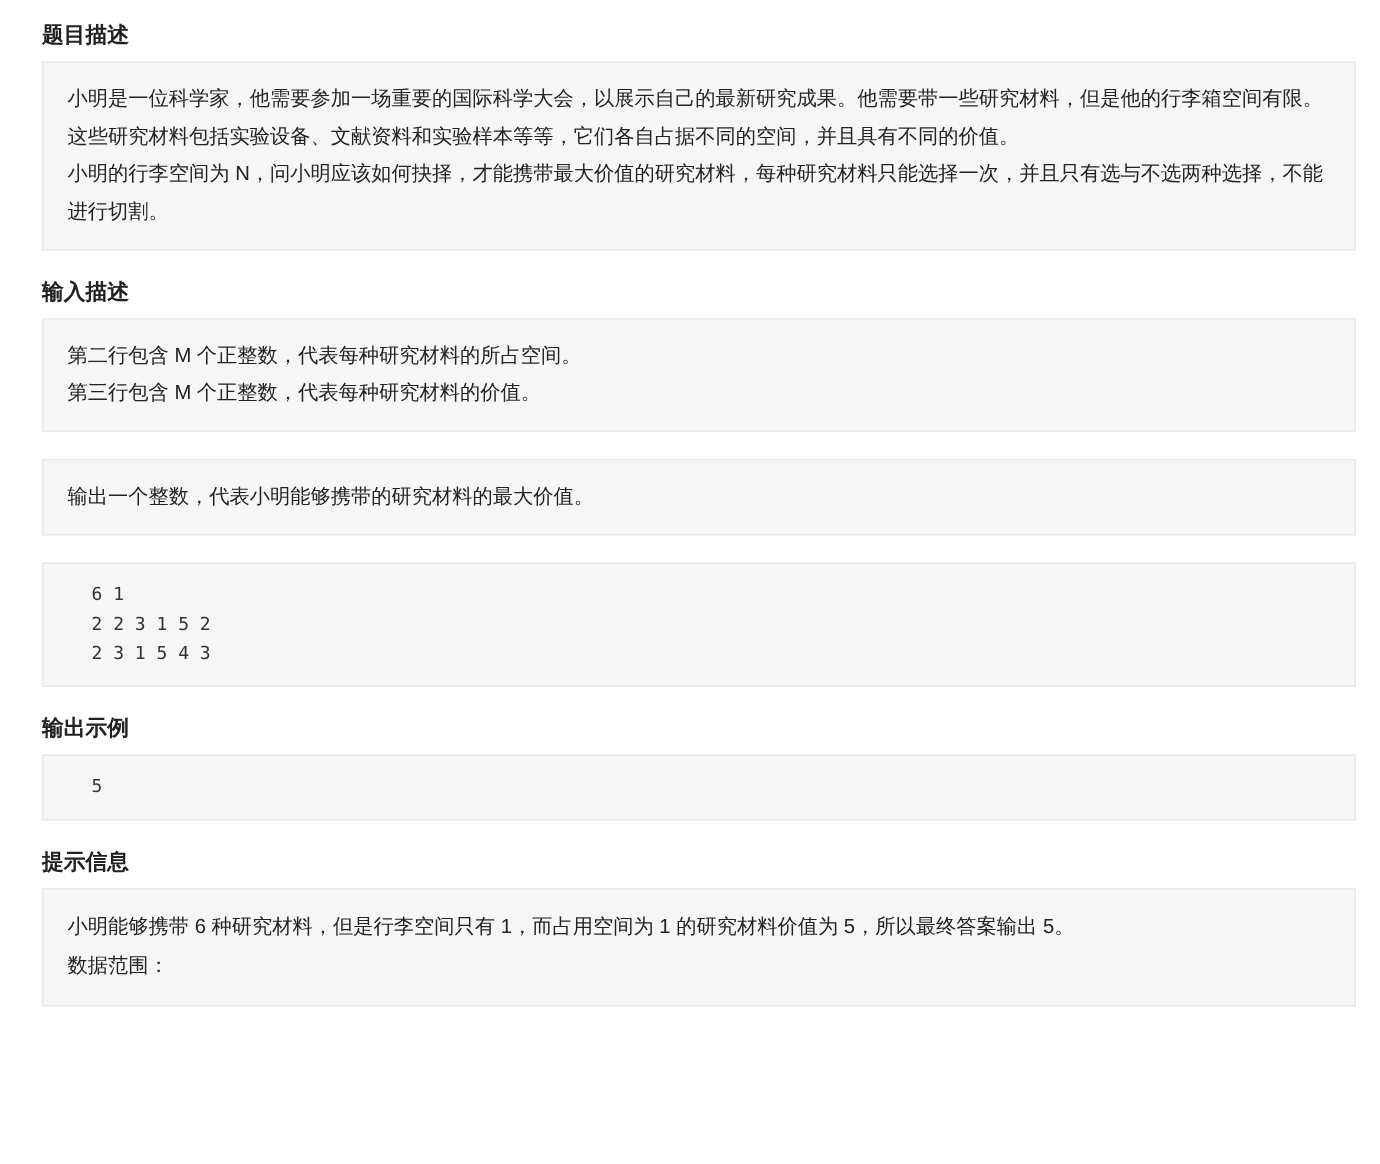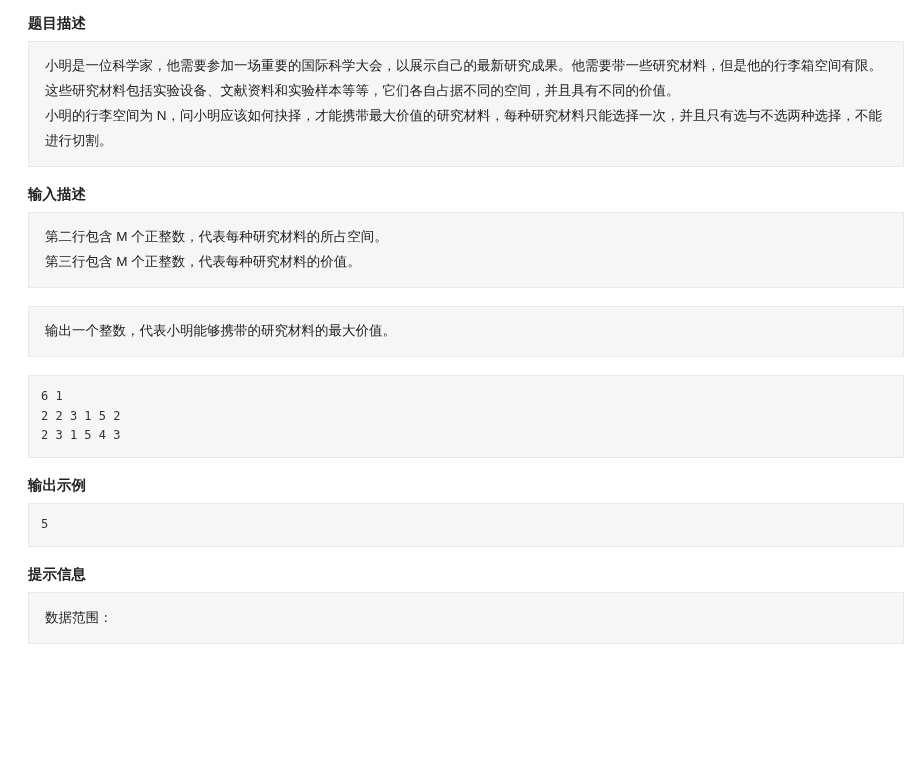--- a/index.html
+++ b/index.html
@@ -44,21 +44,21 @@
     color: #222222;
   }
   .panel p {
     margin: 0;
   }
   .panel.code {
     font-family: "DejaVu Sans Mono", monospace;
     font-size: 12px;
     line-height: 1.65;
     color: #333333;
-    padding: 11px 12px;
+    padding: 11px 32px;
   }
   .panel.code p { margin: 0; white-space: pre; }
   .panel.hint {
     line-height: 1.95;
   }
   .desc-line { margin: 0; }
 </style>
 </head>
 <body>
 
@@ -98,18 +98,19 @@
   <div class="section">
     <div class="section-heading">输出示例</div>
     <div class="panel code">
       <p>5</p>
     </div>
   </div>
 
   <div class="section">
     <div class="section-heading">提示信息</div>
     <div class="panel hint">
+      <p class="desc-line">小明能够携带 6 种研究材料，但是行李空间只有 1，而占用空间为 1 的研究材料价值为 5，所以最终答案输出 5。</p>
       <p class="desc-line">数据范围：</p>
 
     </div>
   </div>
 
 </div>
 
 </body></html>

